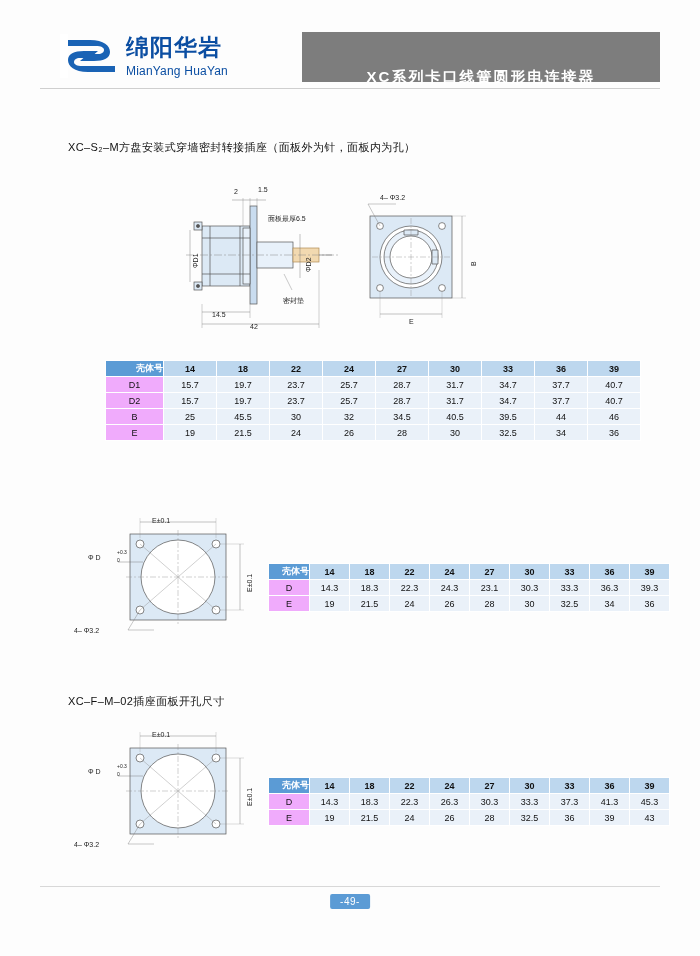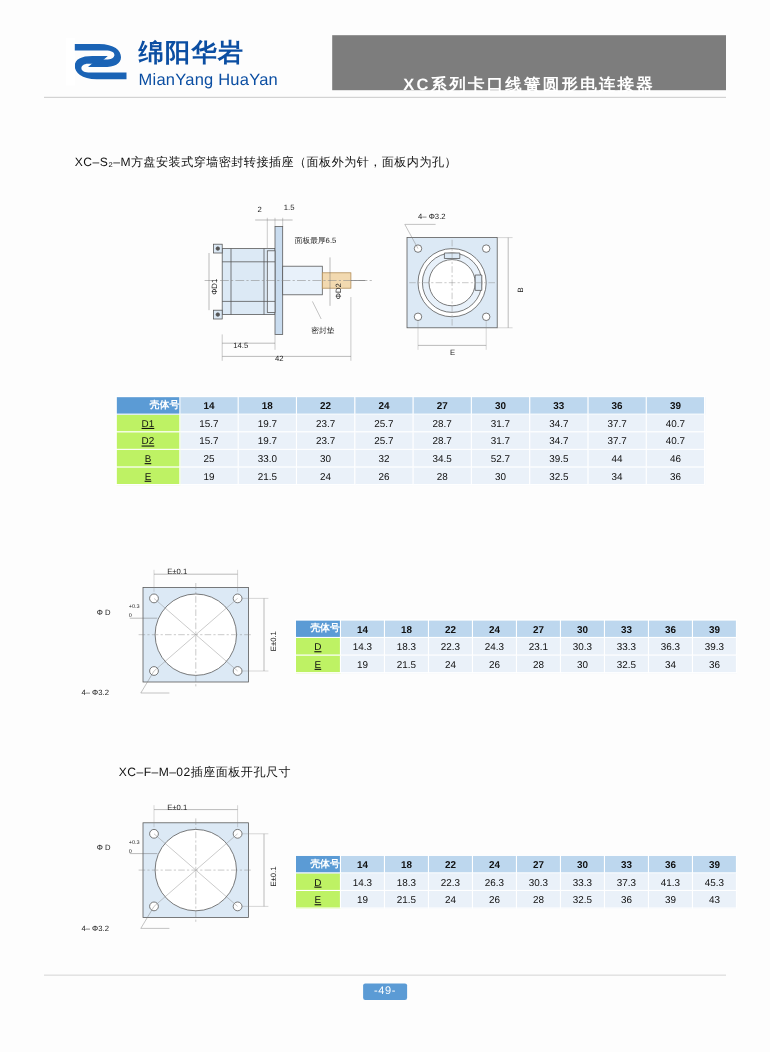--- a/index.html
+++ b/index.html
@@ -58,42 +58,42 @@
     position: absolute;
     left: 66px; top: 4px;
     font-size: 23px;
     font-weight: bold;
     color: #0b4ea2;
     letter-spacing: 1px;
   }
   .logo-text-en {
     position: absolute;
     left: 66px; top: 36px;
-    font-size: 15px;
+    font-size: 12px;
     color: #0b4ea2;
     letter-spacing: 0.2px;
   }
   .header-rule {
     position: absolute;
     left: 0; top: 60px;
     width: 620px; height: 1px;
     background: #cfcfcf;
   }
 
   
   .sec-title {
     position: absolute;
     font-size: 11px;
     color: #111;
     letter-spacing: 0.4px;
     white-space: nowrap;
   }
   #sec1-title { left: 68px; top: 140px; }
   #sec2-title { left: 68px; top: 479px; }
-  #sec3-title { left: 68px; top: 694px; margin-left: 40px; }
+  #sec3-title { left: 68px; top: 694px; }
 
   
   table.spec {
     position: absolute;
     border-collapse: collapse;
     font-size: 9px;
     color: #111;
   }
   table.spec td {
     border: 1px solid #ffffff;
@@ -109,22 +109,21 @@
   }
   table.spec td.lbl {
     background: #bdd7ee;
     color: #111;
     font-weight: bold;
   }
   table.spec td.light {
     background: #eaf1f9;
   }
   table.spec td.mid {
-    background: #bef264;
-    text-decoration: underline;
+    background: #f0abfc;
   }
 
   
   #table1 { left: 105px; top: 360px; }
   #table1 td { width: 52px; }
   #table1 td.firstcol { width: 57px; }
 
   
   #table2 { left: 268px; top: 563px; }
   #table3 { left: 268px; top: 777px; }
@@ -306,25 +305,25 @@
       <td class="light">25.7</td>
       <td class="light">28.7</td>
       <td class="light">31.7</td>
       <td class="light">34.7</td>
       <td class="light">37.7</td>
       <td class="light">40.7</td>
     </tr>
     <tr>
       <td class="mid firstcol">B</td>
       <td class="light">25</td>
-      <td class="light">33.0</td>
+      <td class="light">45.5</td>
       <td class="light">30</td>
       <td class="light">32</td>
       <td class="light">34.5</td>
-      <td class="light">52.7</td>
+      <td class="light">40.5</td>
       <td class="light">39.5</td>
       <td class="light">44</td>
       <td class="light">46</td>
     </tr>
     <tr>
       <td class="mid firstcol">E</td>
       <td class="light">19</td>
       <td class="light">21.5</td>
       <td class="light">24</td>
       <td class="light">26</td>

